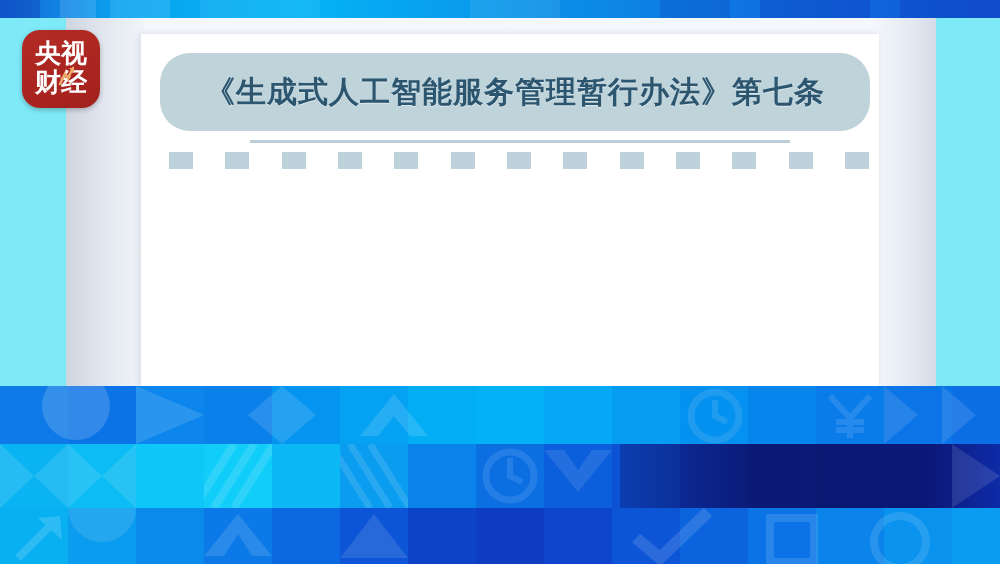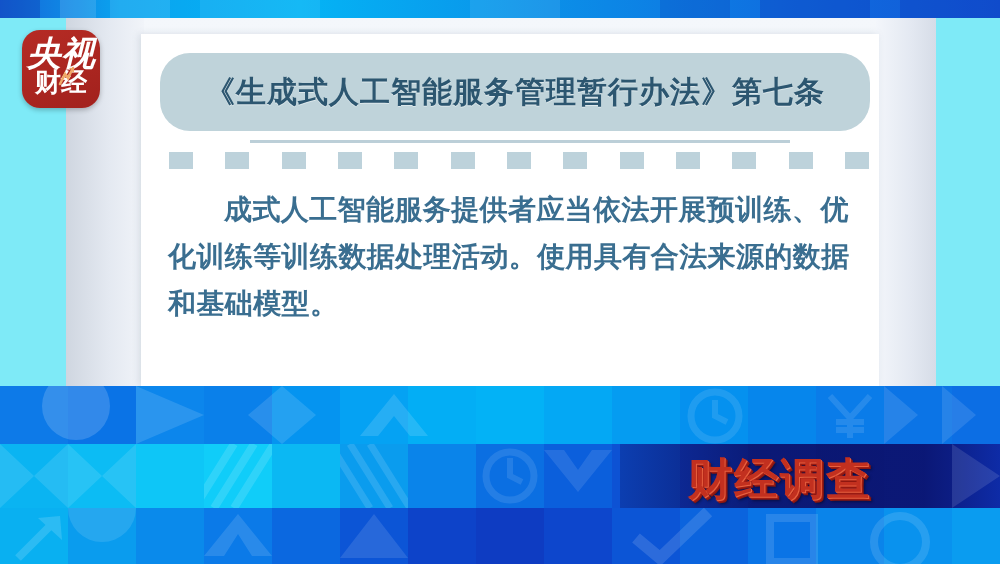--- a/index.html
+++ b/index.html
@@ -90,21 +90,21 @@
     background:linear-gradient(160deg,#b52b24 0%,#a2211d 100%);
     border-radius:18px;
     box-shadow:0 2px 5px rgba(0,0,0,.25);
     overflow:hidden;
   }
   .logo .lrow{
     position:absolute;left:0;width:78px;text-align:center;
     color:#ffffff;font-weight:bold;
     font-family:"DejaVu Sans","Liberation Sans",sans-serif;
   }
-  .logo .lrow1{top:9px;font-size:34px;letter-spacing:0px;line-height:28px;font-style:italic;}
+  .logo .lrow1{top:9px;font-size:26px;letter-spacing:0px;line-height:28px;}
   .logo .lrow2{top:38px;font-size:26px;letter-spacing:0px;line-height:28px;}
   .logo .arrow{
     position:absolute;left:36px;top:36px;width:17px;height:20px;
     pointer-events:none;
   }
 
   
   .mosaic{
     position:absolute;left:0;top:386px;width:1000px;height:178px;
     overflow:hidden;background:#0b6fe2;
@@ -167,21 +167,20 @@
     <span></span>
     <span></span>
     <span></span>
     <span></span>
     <span></span>
     <span></span>
     <span></span>
     <span></span>
   </div>
 
-  <div class="body-text">成式人工智能服务提供者应当依法开展预训练、优化训练等训练数据处理活动。使用具有合法来源的数据和基础模型。</div>
 
   <div class="logo">
     <div class="lrow lrow1">央视</div>
     <div class="lrow lrow2">财经</div>
     <svg class="arrow" viewBox="0 0 17 20">
       <path d="M2 18 L7 8 L10 12 L15 2" stroke="#f0a868" stroke-width="2.6" fill="none" stroke-linecap="round"></path>
       <path d="M11 2 L16 2 L16 7 Z" fill="#f0a868"></path>
     </svg>
   </div>
 
@@ -301,17 +300,14 @@
         <path d="M24 30 L48 50 L96 4" stroke="#ffffff" stroke-width="12" fill="none"></path>
       </svg>
     <svg class="glyph" style="left:760px;top:124px;width:64px;height:54px;opacity:.12;" viewBox="0 0 64 54">
         <rect x="10" y="8" width="44" height="44" fill="none" stroke="#ffffff" stroke-width="8"></rect>
       </svg>
     <svg class="glyph" style="left:860px;top:122px;width:80px;height:56px;opacity:.12;" viewBox="0 0 80 56">
         <circle cx="40" cy="34" r="26" fill="none" stroke="#ffffff" stroke-width="8"></circle>
       </svg>
   </div>
 
-  <div class="banner">
-    <div class="banner-text">财经调查</div>
-  </div>
 
 </div>
 
 </body></html>

